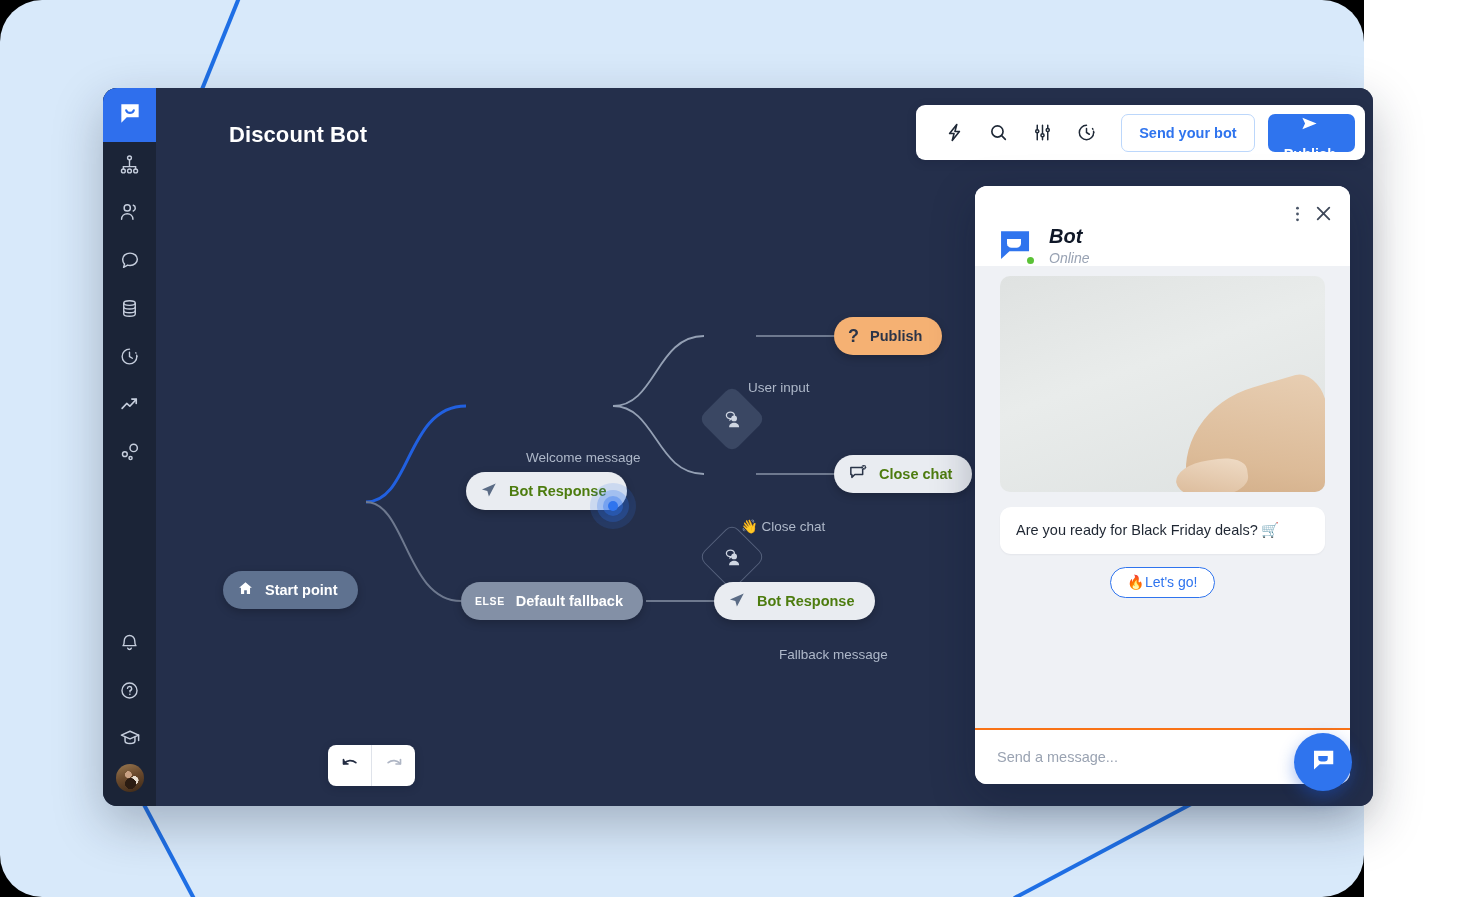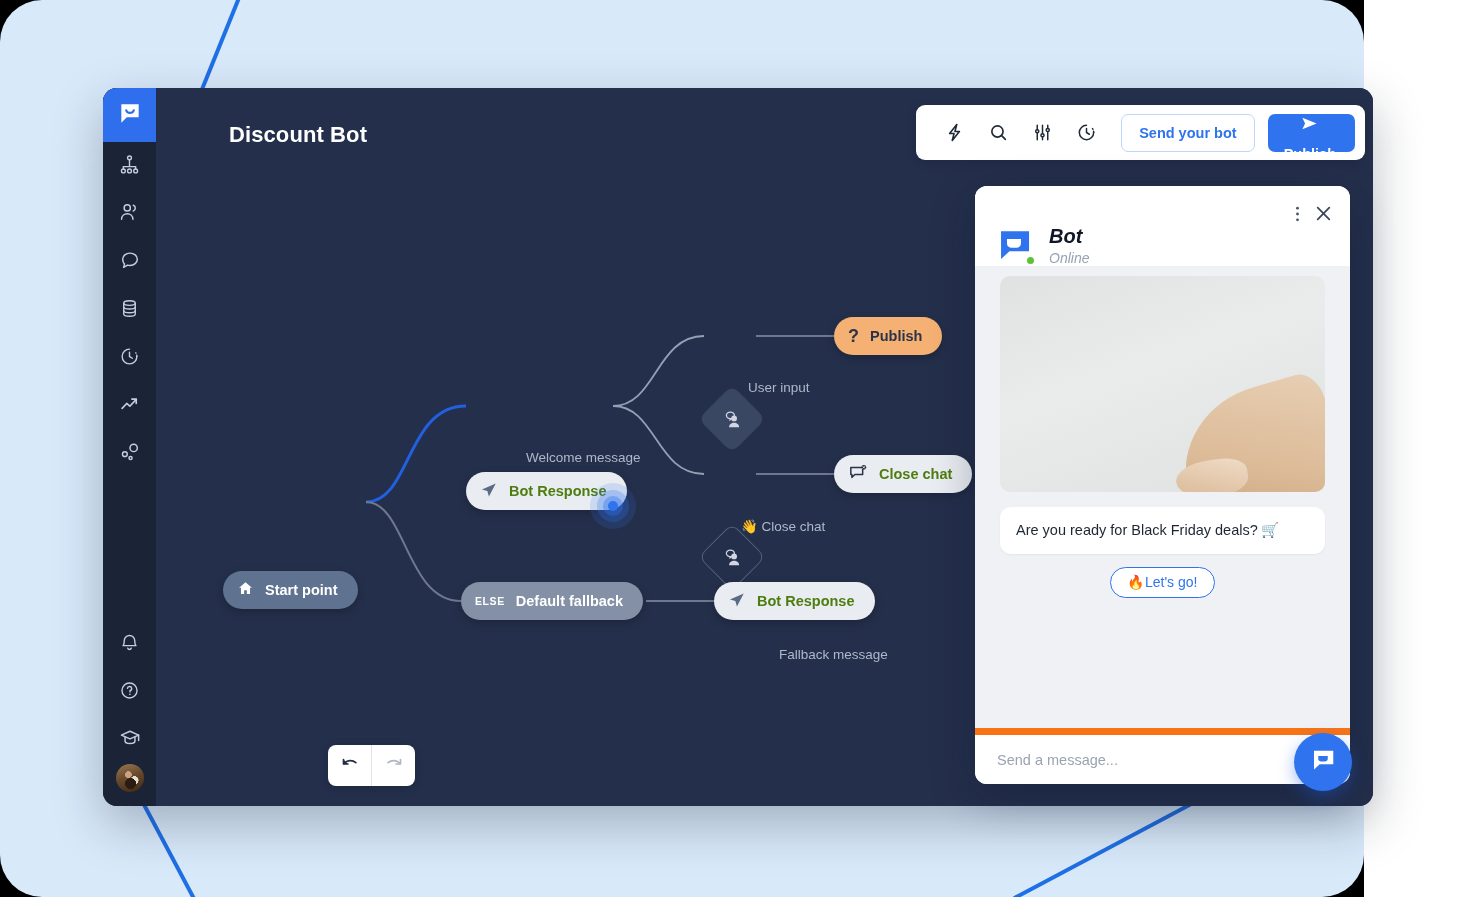--- a/index.html
+++ b/index.html
@@ -353,21 +353,21 @@
     display: flex; align-items: center;
     font-family: "Liberation Sans", sans-serif;
   }
 
   #chat-footer {
     height: 56px;
     flex: none;
     background: #fff;
     display: flex; align-items: center;
     padding: 0 22px;
-    border-top: 7px solid #f97316;
+    border-top: 2px solid #f97316;
   }
   #chat-input {
     flex: 1 1 auto;
     border: none;
     outline: none;
     font-size: 14.5px;
     color: #2a3140;
     font-family: "Liberation Sans", sans-serif;
     background: transparent;
   }

